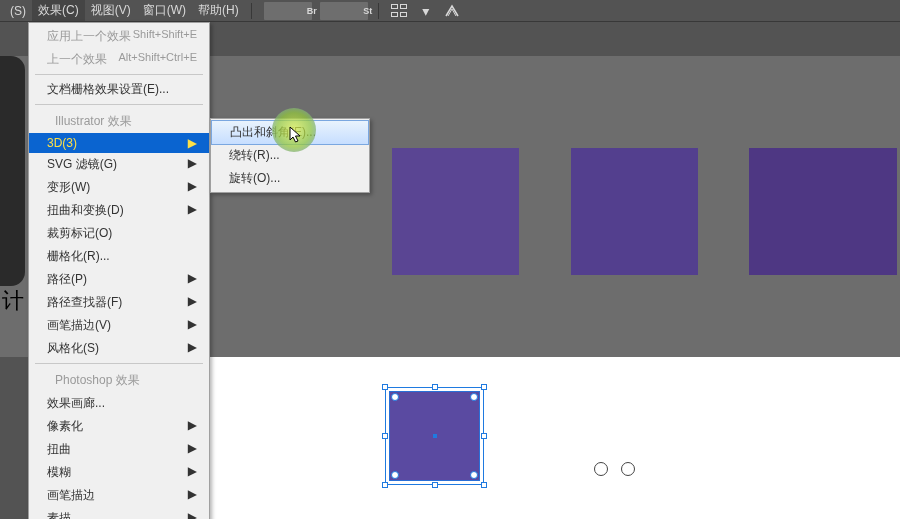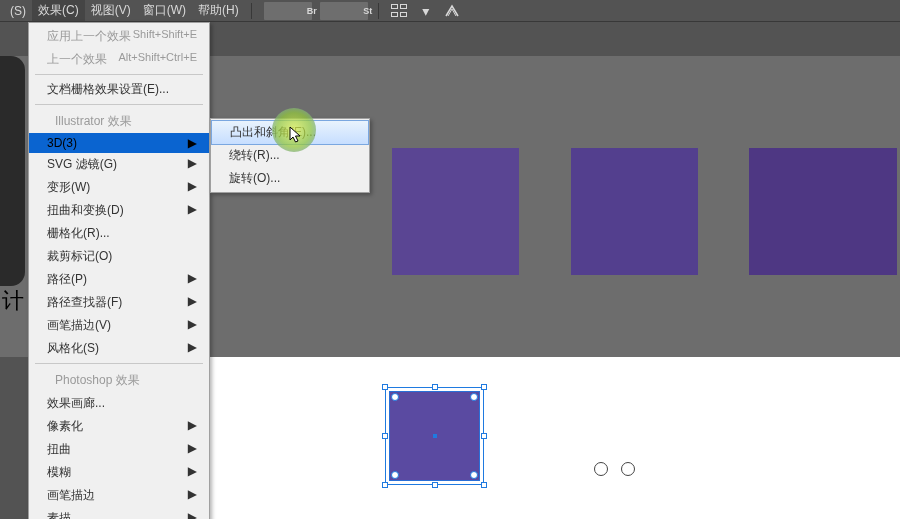--- a/index.html
+++ b/index.html
@@ -109,21 +109,21 @@
       cursor: default;
     }
     .dropdown .mi.header {
       color: #9a9a9a;
       padding-top: 5px;
       cursor: default;
       padding-left: 26px;
     }
     .dropdown .mi.selected {
       background: #0a64d0;
-      color: #000000;
+      color: #fde047;
     }
     .dropdown .sep {
       height: 1px;
       background: #c8c8c8;
       margin: 3px 6px;
     }
     .dropdown .shortcut {
       color: #9a9a9a;
       font-size: 11px;
     }
@@ -351,24 +351,24 @@
     </div>
   <div class="mi">
       <span>变形(W)</span>
       <span class="arrow">▶</span>
     </div>
   <div class="mi">
       <span>扭曲和变换(D)</span>
       <span class="arrow">▶</span>
     </div>
   <div class="mi">
+      <span>裁剪标记(O)</span>
+    </div>
+  <div class="mi">
       <span>栅格化(R)...</span>
-    </div>
-  <div class="mi">
-      <span>裁剪标记(O)</span>
     </div>
   <div class="mi">
       <span>路径(P)</span>
       <span class="arrow">▶</span>
     </div>
   <div class="mi">
       <span>路径查找器(F)</span>
       <span class="arrow">▶</span>
     </div>
   <div class="mi">

